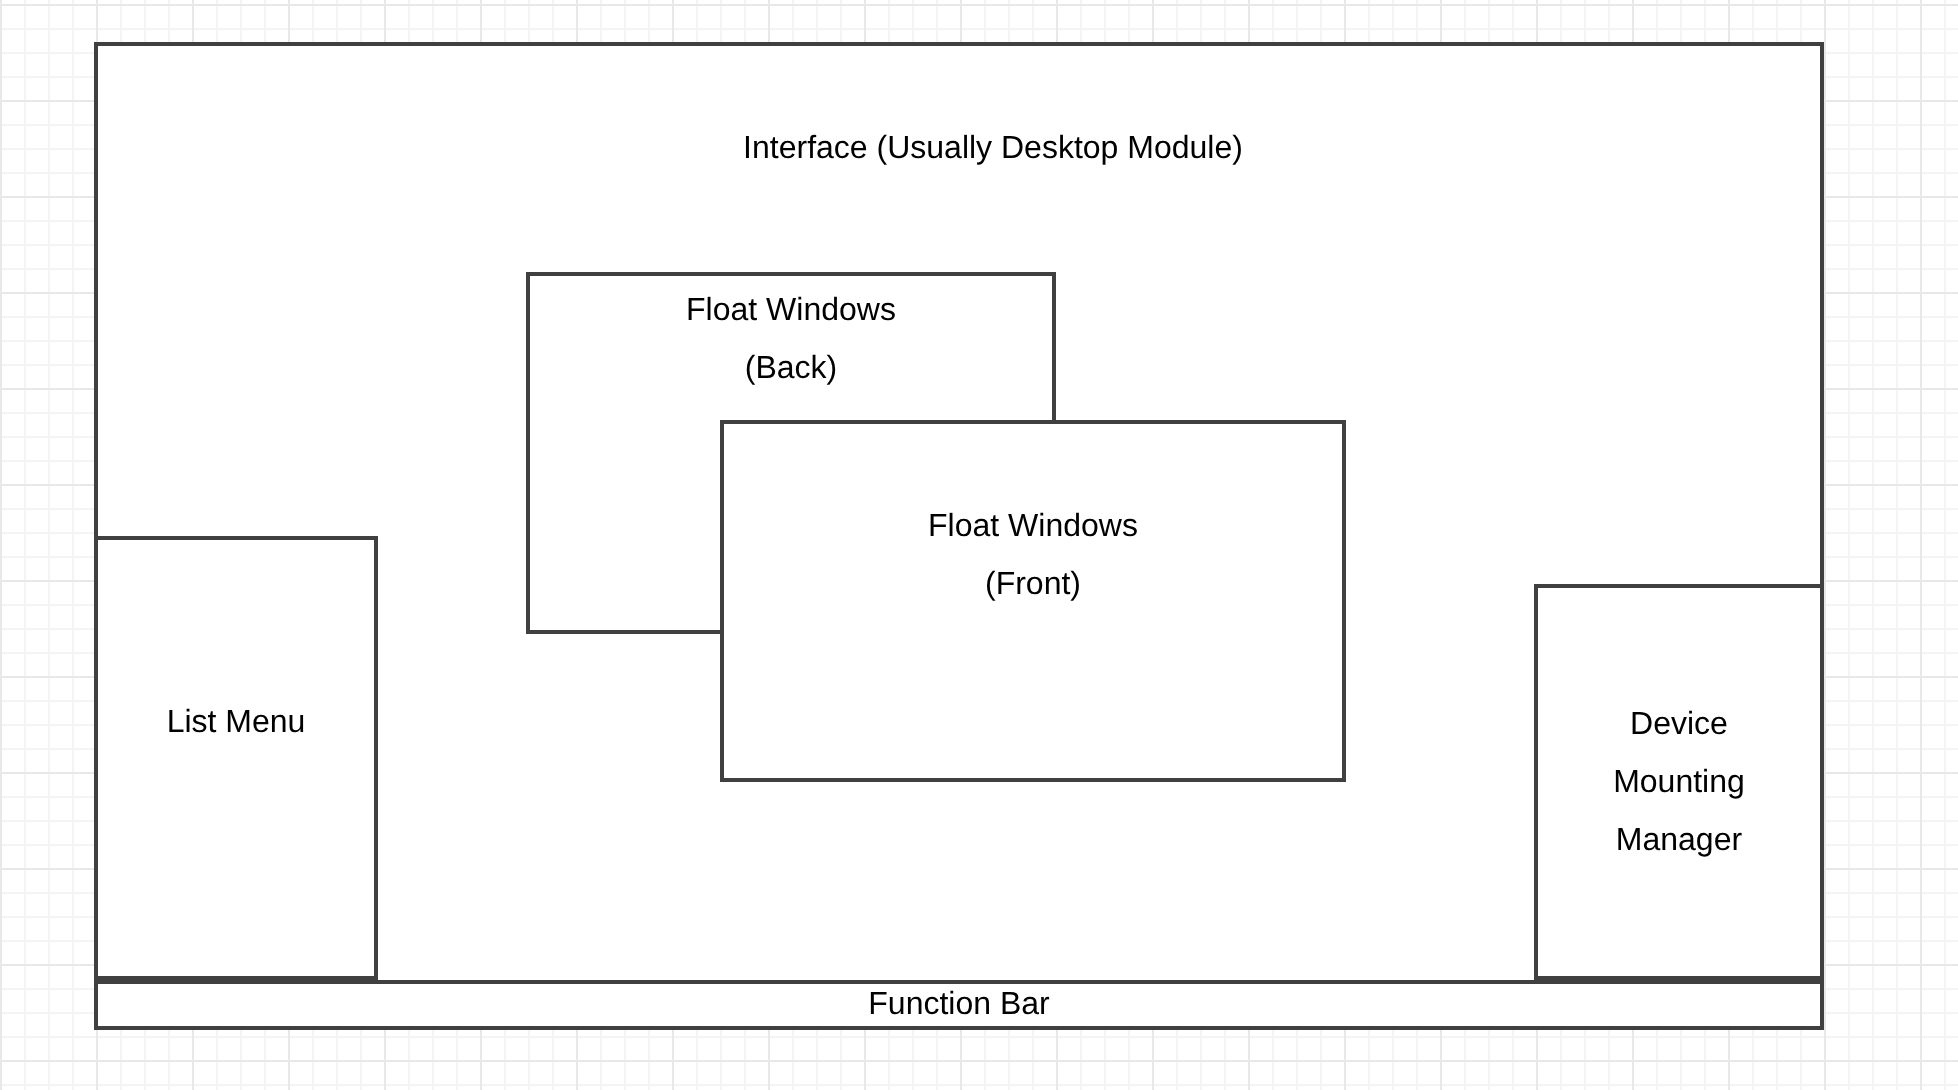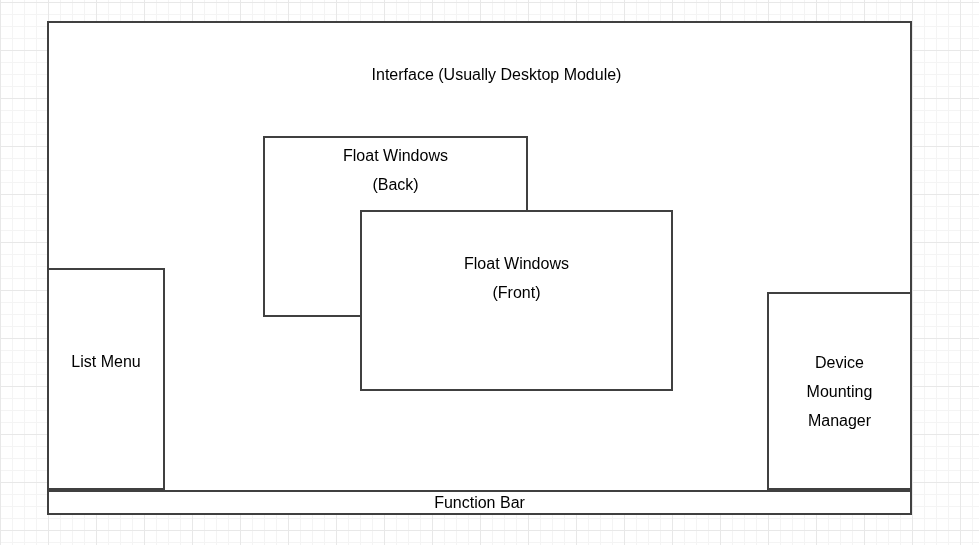--- a/index.html
+++ b/index.html
@@ -75,21 +75,21 @@
     left: 360px;
     top: 210px;
     width: 313px;
     height: 181px;
     padding-top: 37px;
   }
 
   .list-menu-box {
     left: 47px;
     top: 268px;
-    width: 118px;
+    width: 142px;
     height: 222px;
     padding-top: 77px;
   }
 
   .device-box {
     left: 767px;
     top: 292px;
     width: 145px;
     height: 198px;
     display: flex;

